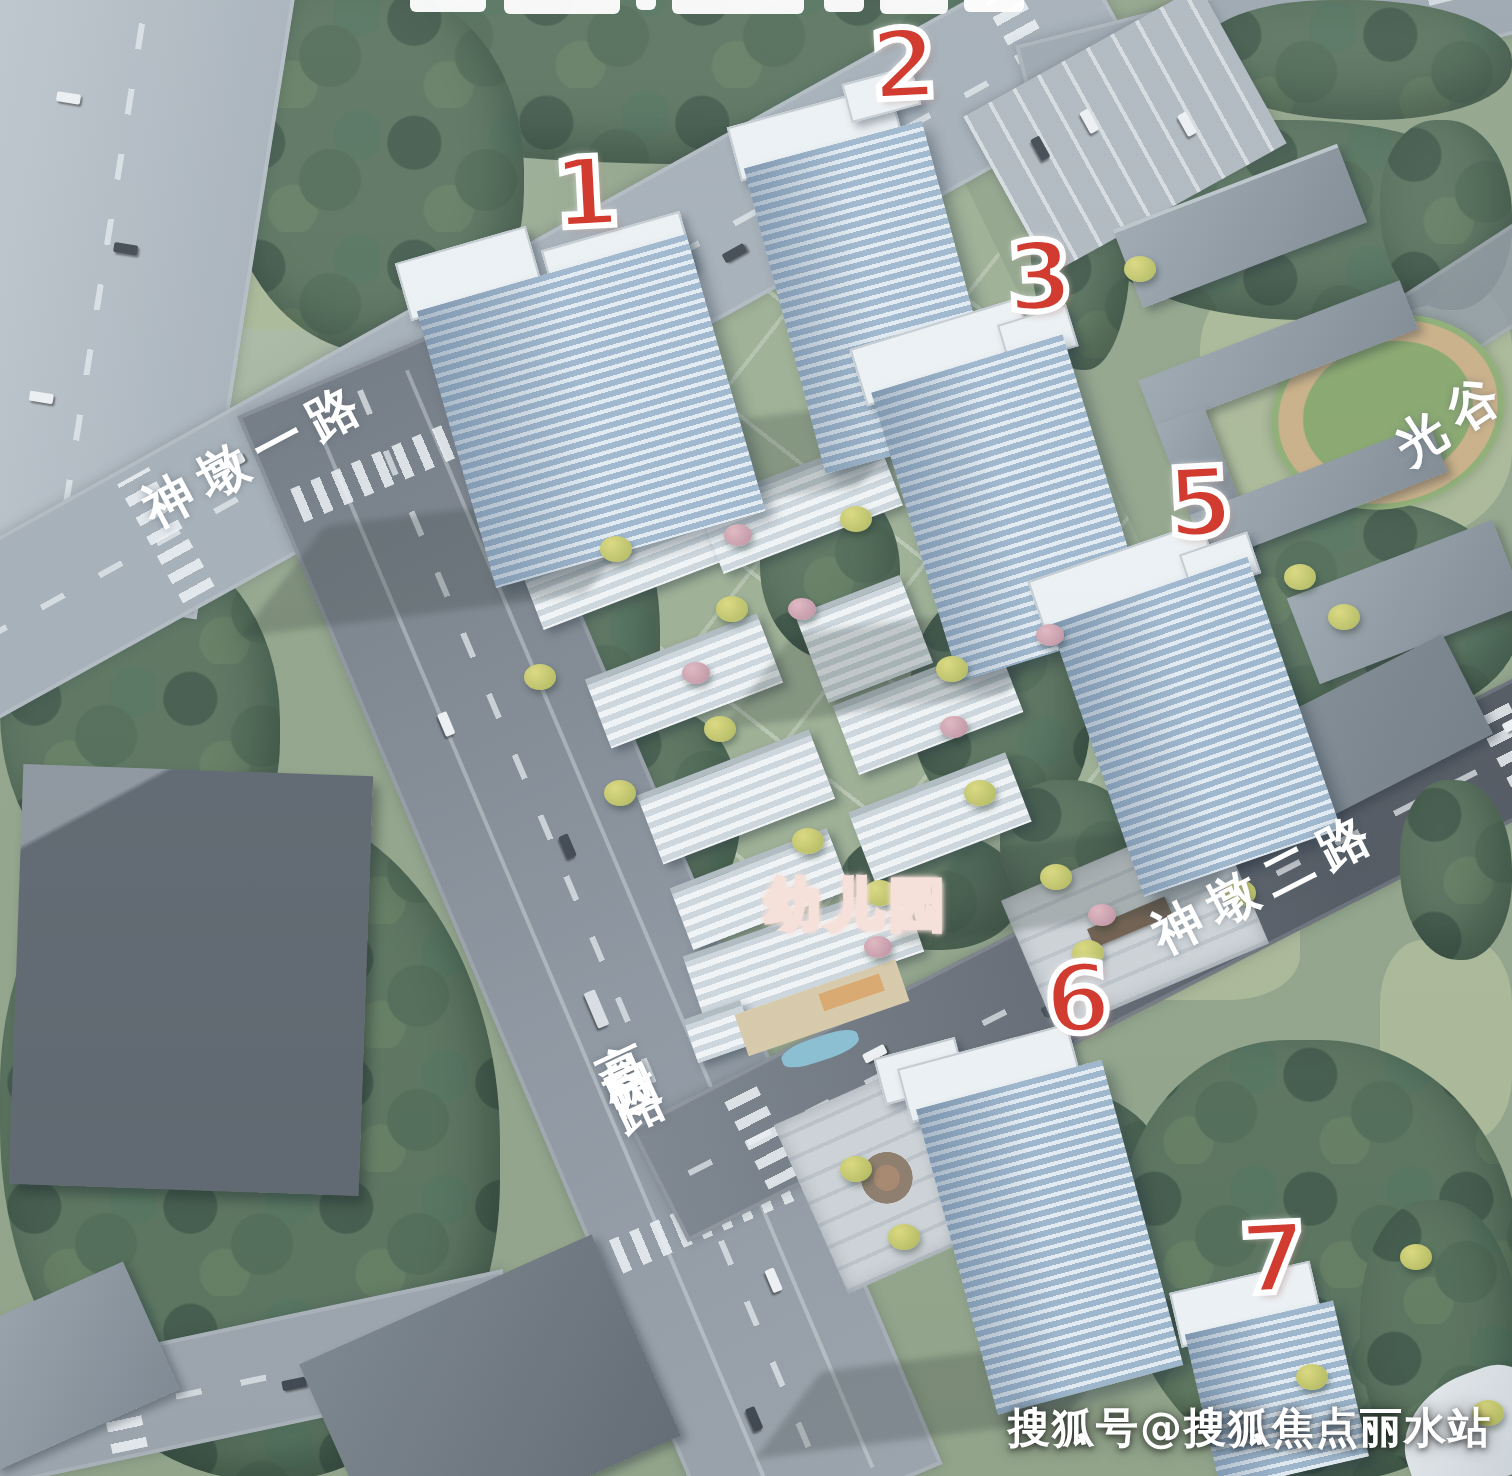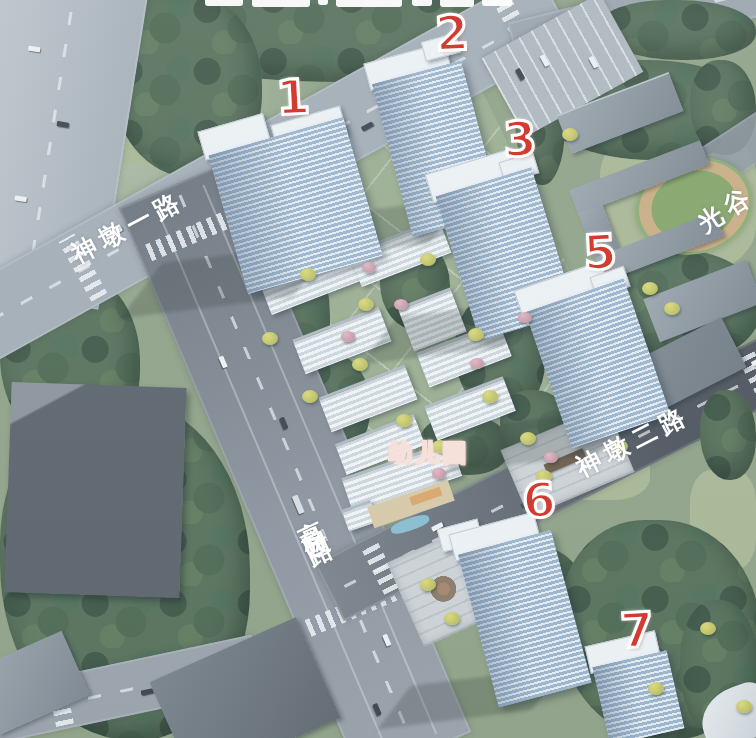--- a/index.html
+++ b/index.html
@@ -56,21 +56,21 @@
   
   .bmarker{position:absolute;transform:translate(-50%,-50%) rotate(-3deg);
     font-weight:800;font-size:48px;line-height:1;color:var(--marker-red,#d23b2f);
     -webkit-text-stroke:3px #fff;
     text-shadow:0 0 2px #fff,0 0 4px #fff,2px 2px 3px rgba(120,60,50,.35);z-index:9;}
   .road-label{position:absolute;color:var(--road-label-white,#fff);font-weight:600;
     font-size:25px;letter-spacing:6px;white-space:nowrap;z-index:8;
     text-shadow:0 0 3px rgba(90,100,110,.5);}
   .road-label.vertical{writing-mode:vertical-rl;letter-spacing:7px;}
   .poi-label{position:absolute;transform:translate(-50%,-50%);z-index:9;
-    font-weight:800;font-size:24px;letter-spacing:3px;white-space:nowrap;
+    font-weight:800;font-size:28px;letter-spacing:3px;white-space:nowrap;
     color:var(--kindergarten-red,#cc4038);-webkit-text-stroke:2px #f6e0da;
     text-shadow:0 0 3px #f8e4de,0 0 5px #f3d9d2,1px 1px 2px #f8e4de,-1px -1px 2px #f8e4de;}
   .wm{position:absolute;right:10px;bottom:10px;z-index:10;color:var(--watermark-white,#fff);
     font-weight:700;font-size:21px;letter-spacing:1px;
     text-shadow:0 1px 3px rgba(0,0,0,.65),0 0 9px rgba(0,0,0,.45);}
   .frag{position:absolute;top:0;background:#fff;border-radius:0 0 3px 3px;opacity:.95;z-index:10;}
   .haze{position:absolute;inset:0;z-index:7;pointer-events:none;
     background:linear-gradient(rgba(222,230,234,.10),rgba(198,208,214,.05));}
   .tree-dot{position:absolute;border-radius:50%;box-shadow:1px 2px 3px rgba(25,40,30,.4);}
 </style>
@@ -303,13 +303,14 @@
     </div>
 
   <div class="frag" style="left:205px;width:38px;height:6px;"></div>
   <div class="frag" style="left:252px;width:58px;height:7px;"></div>
   <div class="frag" style="left:318px;width:10px;height:5px;"></div>
   <div class="frag" style="left:336px;width:66px;height:7px;"></div>
   <div class="frag" style="left:412px;width:20px;height:6px;"></div>
   <div class="frag" style="left:440px;width:34px;height:7px;"></div>
   <div class="frag" style="left:482px;width:30px;height:6px;"></div>
 
+  <div class="wm">搜狐号@搜狐焦点丽水站</div>
 </div>
 
 </body></html>

